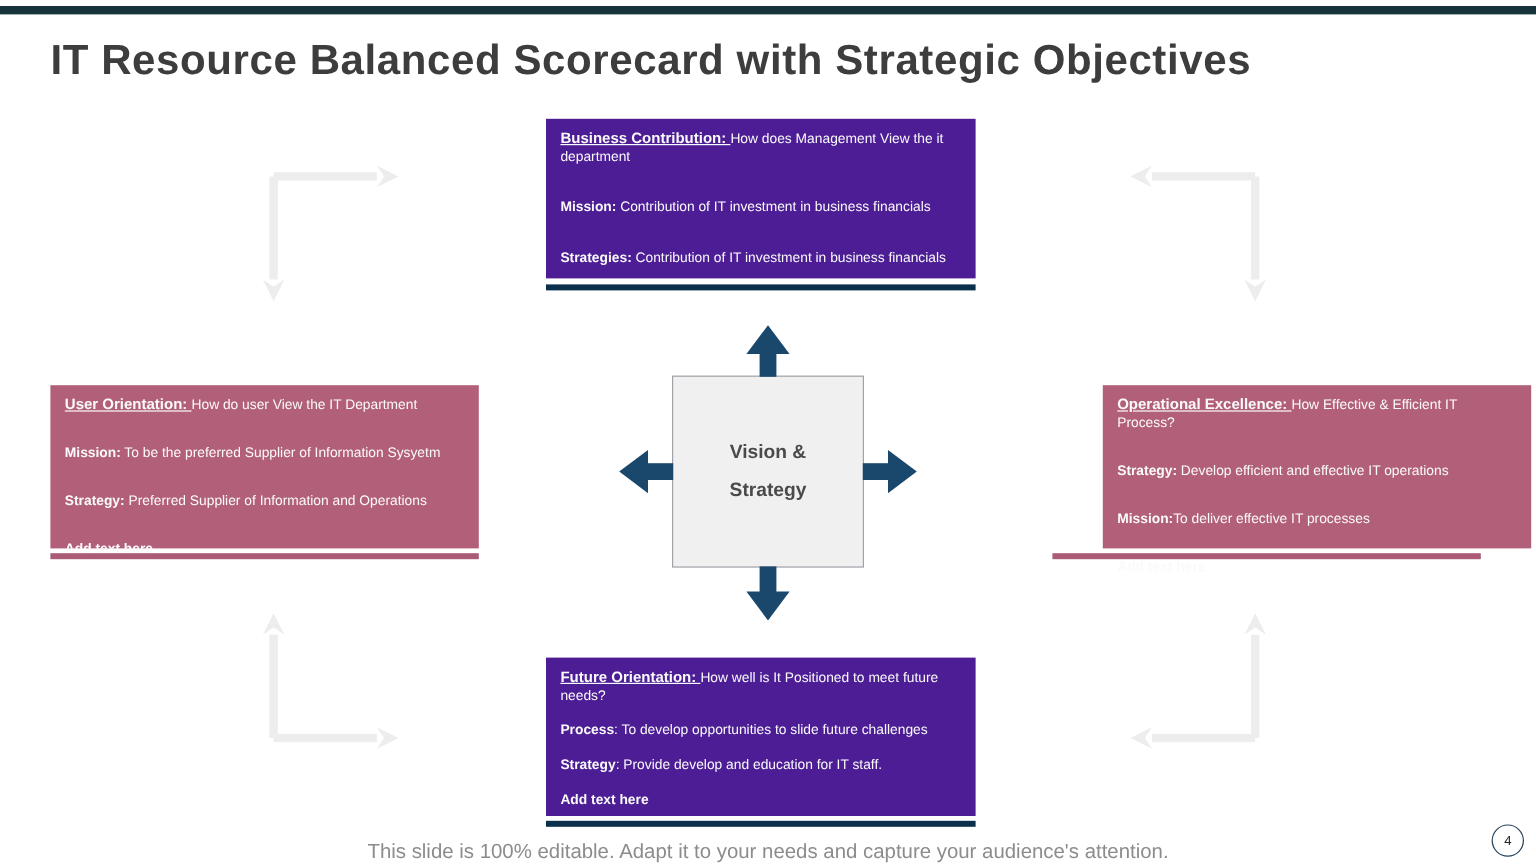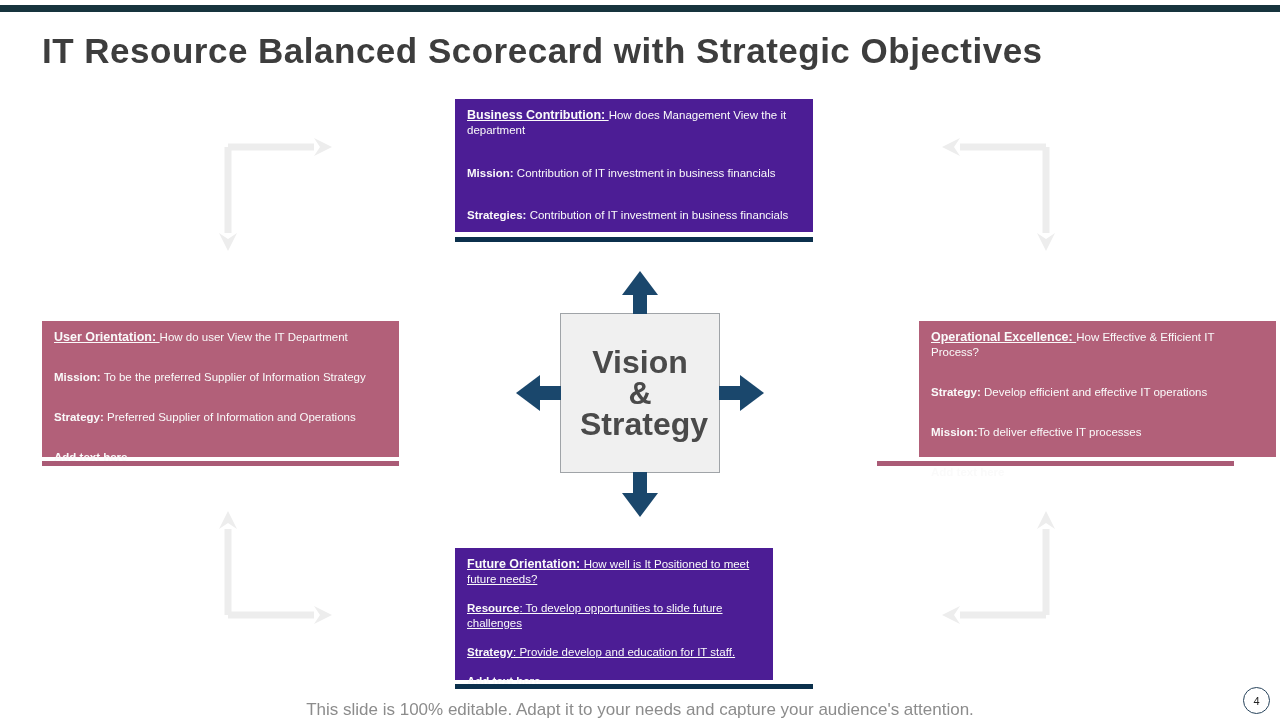--- a/index.html
+++ b/index.html
@@ -28,34 +28,34 @@
   }
   .panel.navy{background:#4c1d95;gap:14px;}
   .panel.rose{background:#B26079;gap:25px;}
   .panel p{margin:0;}
   .panel .hd{font-weight:bold;font-size:12.5px;text-decoration:underline;}
   .panel .lbl{font-weight:bold;}
   .panel .add{font-weight:bold;}
   .panel-top{left:455px;top:99px;width:358px;height:133px;}
   .panel-left{left:42px;top:321px;width:357px;height:136px;}
   .panel-right{left:890px;top:321px;width:357px;height:136px;margin-left:29px;}
-  .panel-bottom{left:455px;top:548px;width:318px;height:132px;text-decoration:underline;}
+  .panel-bottom{left:455px;top:548px;width:358px;height:132px;}
   .underbar{position:absolute;height:5px;}
   .underbar.navy-u{background:#0B304C;}
   .underbar.rose-u{background:#AA5B76;}
   .u-top{left:455px;top:237px;width:358px;}
   .u-left{left:42px;top:461px;width:357px;}
   .u-right{left:877px;top:461px;width:357px;}
   .u-bottom{left:455px;top:684px;width:358px;}
   
   .vision-box{
     position:absolute;left:560px;top:313px;width:160px;height:160px;box-sizing:border-box;
     background:#F0F0F0;border:1px solid #A0A4A8;
     display:flex;align-items:center;justify-content:center;text-align:center;
-    font-size:32px;font-weight:bold;color:#4A4A4A;line-height:31px;
+    font-size:16px;font-weight:bold;color:#4A4A4A;line-height:31px;
   }
   .vision-box span{width:120px;}
   .stem{position:absolute;background:#1A476C;}
   .stem-up{left:633px;top:293px;width:14px;height:21px;}
   .stem-down{left:633px;top:472px;width:14px;height:22px;}
   .stem-left{left:539px;top:386px;width:22px;height:14px;}
   .stem-right{left:719px;top:386px;width:22px;height:14px;}
   .head{position:absolute;width:0;height:0;}
   .head-up{left:622px;top:271px;border-left:18px solid transparent;border-right:18px solid transparent;border-bottom:24px solid #1A476C;}
   .head-down{left:622px;top:493px;border-left:18px solid transparent;border-right:18px solid transparent;border-top:24px solid #1A476C;}
@@ -113,37 +113,37 @@
 
   <div class="panel navy panel-top">
     <p><span class="hd">Business Contribution: </span><span>How does Management View the it department</span></p>
     <p><span class="lbl">Mission:</span><span> Contribution of IT investment in business financials</span></p>
     <p><span class="lbl">Strategies:</span><span> Contribution of IT investment in business financials</span></p>
   </div>
   <div class="underbar navy-u u-top"></div>
 
   <div class="panel rose panel-left">
     <p><span class="hd">User Orientation: </span><span>How do user View the IT Department</span></p>
-    <p><span class="lbl">Mission:</span><span> To be the preferred Supplier of Information Strategy</span></p>
+    <p><span class="lbl">Mission:</span><span> To be the preferred Supplier of Information Sysyetm</span></p>
     <p><span class="lbl">Strategy:</span><span> Preferred Supplier of Information and Operations</span></p>
     <p class="add">Add text here</p>
   </div>
   <div class="underbar rose-u u-left"></div>
 
   <div class="panel rose panel-right">
     <p><span class="hd">Operational Excellence: </span><span>How Effective &amp; Efficient IT Process?</span></p>
     <p><span class="lbl">Strategy:</span><span> Develop efficient and effective IT operations</span></p>
     <p><span class="lbl">Mission:</span><span>To deliver effective IT processes</span></p>
     <p class="add">Add text here</p>
   </div>
   <div class="underbar rose-u u-right"></div>
 
   <div class="panel navy panel-bottom">
     <p><span class="hd">Future Orientation: </span><span>How well is It Positioned to meet future needs?</span></p>
-    <p><span class="lbl">Resource</span><span>: To develop opportunities to slide future challenges</span></p>
+    <p><span class="lbl">Process</span><span>: To develop opportunities to slide future challenges</span></p>
     <p><span class="lbl">Strategy</span><span>: Provide develop and education for IT staff.</span></p>
     <p class="add">Add text here</p>
   </div>
   <div class="underbar navy-u u-bottom"></div>
 
   <div class="vision-box">
     <span>Vision &amp; Strategy</span>
   </div>
   <div class="stem stem-up"></div>
   <div class="head head-up"></div>

